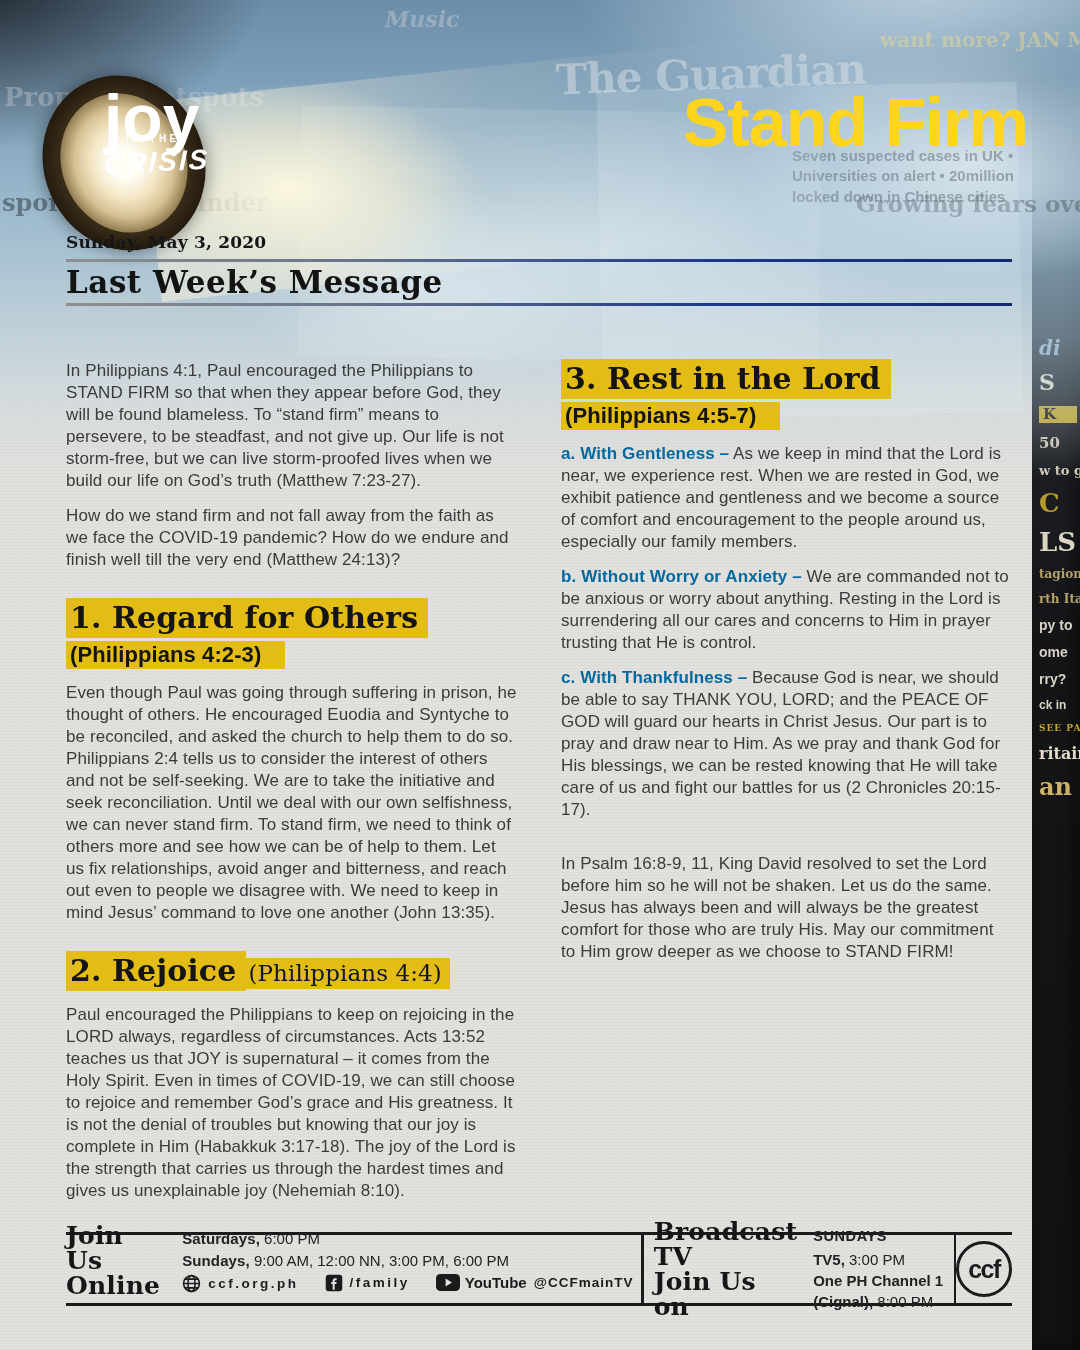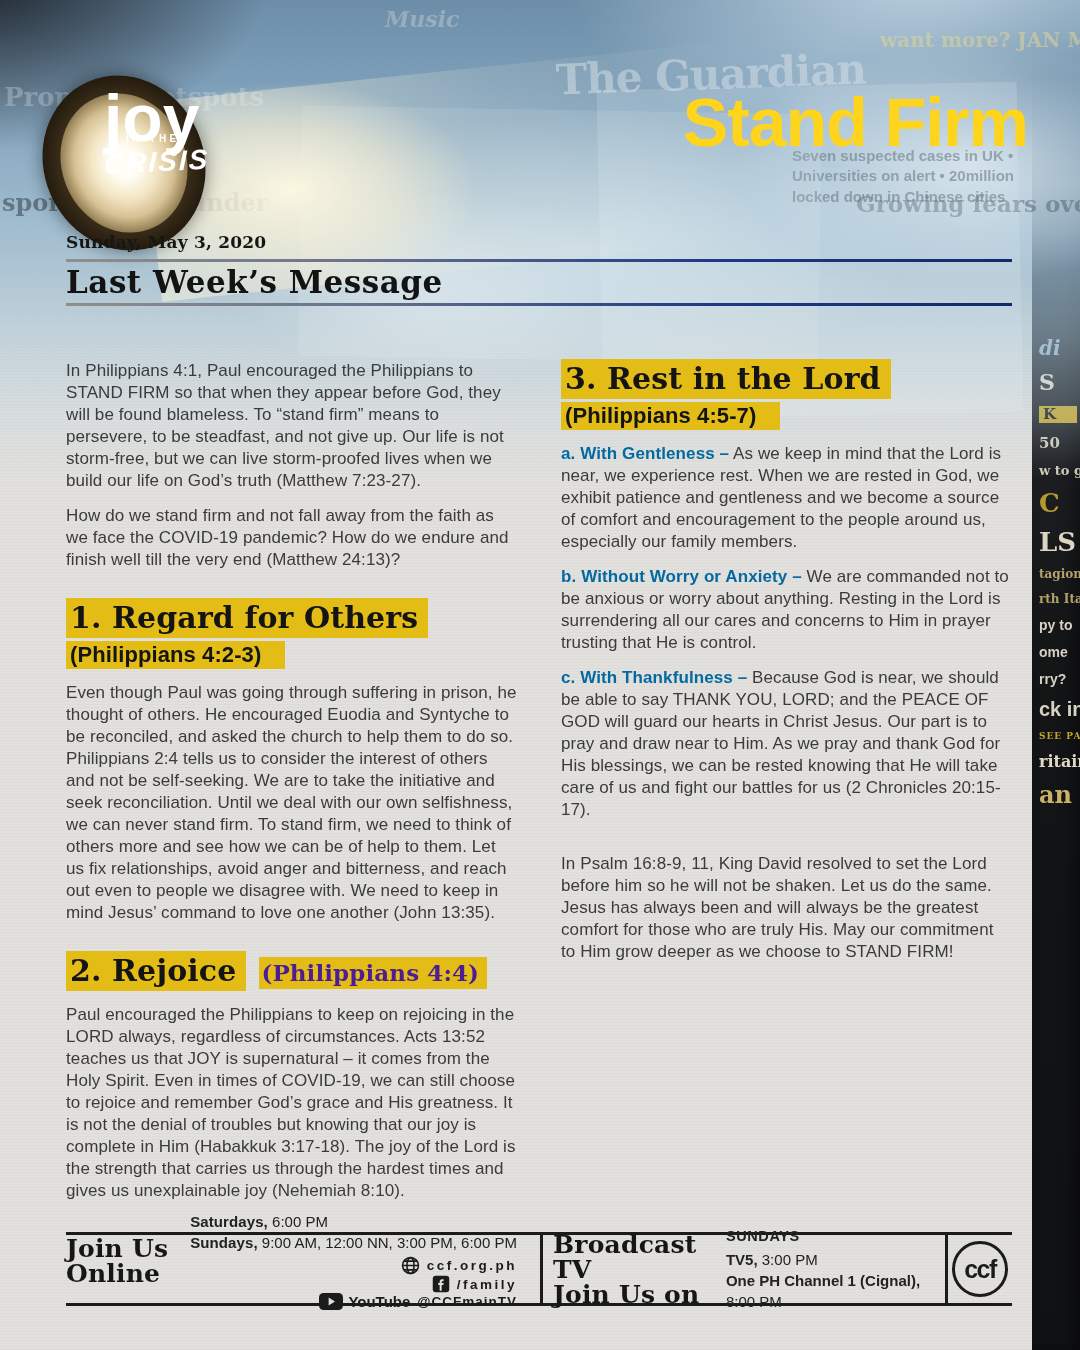--- a/index.html
+++ b/index.html
@@ -31,21 +31,21 @@
   .strip-frags span:nth-child(2){ font-size:22px; color:#e4ddca;}
   .strip-frags span:nth-child(3){ color:#16181a; background:#c2a52f; padding:1px 4px; font-size:15px;}
   .strip-frags span:nth-child(4){ font-size:15px;}
   .strip-frags span:nth-child(6){ font-size:26px; color:#b5992f;}
   .strip-frags span:nth-child(7){ font-size:26px; color:#dcd5c2;}
   .strip-frags span:nth-child(8){ font-size:12px; color:#b5a26a;}
   .strip-frags span:nth-child(9){ font-size:12px; color:#b5a26a;}
   .strip-frags span:nth-child(10){ font-family:"Liberation Sans",sans-serif; color:#d8d2c4; font-size:14px;}
   .strip-frags span:nth-child(11){ font-family:"Liberation Sans",sans-serif; color:#d8d2c4; font-size:14px;}
   .strip-frags span:nth-child(12){ font-family:"Liberation Sans",sans-serif; color:#d8d2c4; font-size:14px;}
-  .strip-frags span:nth-child(13){ font-family:"Liberation Sans",sans-serif; color:#d8d2c4; font-size:20px;}
+  .strip-frags span:nth-child(13){ font-family:"Liberation Sans",sans-serif; color:#d8d2c4; font-size:12px;}
   .strip-frags span:nth-child(14){ font-size:9px; color:#c2a52f; letter-spacing:1px;}
   .strip-frags span:nth-child(15){ font-size:16px; color:#e0d9c6;}
   .strip-frags span:nth-child(16){ font-size:24px; color:#cbb268;}
   
   .sky {
     position:absolute; left:0; top:0; width:1080px; height:478px; pointer-events:none;
     background:
       radial-gradient(430px 260px at -30px -30px, rgba(18,20,24,0.92), rgba(18,20,24,0) 70%),
       radial-gradient(520px 300px at 86% -8%, rgba(208,226,238,0.85), rgba(208,226,238,0) 70%),
       radial-gradient(340px 170px at 90% 34%, rgba(234,242,246,0.75), rgba(234,242,246,0) 70%),
@@ -109,41 +109,41 @@
   
   .columns { position:absolute; left:66px; top:360px; width:946px; display:flex; gap:44px; }
   .col { width:451px; color:#3b3b3b; font-size:17px; line-height:22px; letter-spacing:0.1px; }
   .col p { margin-bottom:13px; }
   .hl { background:#e3bd16; box-decoration-break:clone; -webkit-box-decoration-break:clone; }
   .sec-head { margin:28px 0 14px 0; line-height:1.25; }
   .sec-head .h-num { font-family:"DejaVu Serif",serif; font-weight:bold; font-size:30px;
     color:#141414; padding:2px 10px 3px 4px; }
   .sec-head .h-sub { font-family:Liberation Sans, sans-serif; font-weight:bold; font-size:22px;
     color:#141414; padding:1px 24px 2px 4px; }
-  .sec-head .h-ref { font-family:"DejaVu Serif",serif; font-weight:bold; font-size:23px;
-    color:#4c1d95; padding:2px 8px 3px 2px;margin-left:13px; }
+  .sec-head .h-ref { font-family:"DejaVu Serif",serif; font-weight:normal; font-size:23px;
+    color:#0f172a; padding:2px 8px 3px 2px; }
   .sec-head .line2 { display:block; margin-top:4px; }
   .first-head { margin-top:0; }
   .point { margin-bottom:15px; }
   .point b, .col b { color:#0369a1; }
   .closing { margin-top:32px; }
   
   .footer { position:absolute; left:66px; top:1232px; width:946px; height:74px;
     border-top:3px solid #1b1b1b; border-bottom:3px solid #1b1b1b;
     display:flex; align-items:stretch; color:#222; }
   .f-cell { display:flex; align-items:center; }
   .f-online { flex:1 1 auto; gap:22px; padding:4px 8px 21px 0; }
   .f-tv { width:402px; gap:16px; padding:4px 10px; }
   .f-logo-cell { width:64px; justify-content:center; }
   .f-div { width:3px; background:#1b1b1b; }
   .f-label { font-family:"DejaVu Serif",serif; font-weight:bold; font-size:25px;
     line-height:1.0; color:#161616; letter-spacing:0.2px; }
   .f-sched { font-size:15px; line-height:1.42; }
   .f-sched b { letter-spacing:0.1px; }
-  .f-links { display:flex; align-items:flex-end; margin-top:3px;flex-direction:column; }
+  .f-links { display:flex; align-items:flex-start; gap:26px; margin-top:3px; }
   .f-link { display:flex; align-items:center; gap:7px; font-weight:bold; font-size:13.5px;
     letter-spacing:2.5px; color:#1b1b1b; }
   .f-link.yt { letter-spacing:1px; gap:5px; }
   .yt-word { font-size:15px; letter-spacing:0; margin-right:2px; }
   .f-tv-sched { font-size:15px; line-height:1.4; }
   .f-tv-days { font-weight:bold; letter-spacing:0.6px; font-size:14.5px; margin-bottom:2px; }
   .ccf-circle { width:56px; height:56px; border:3.5px solid #1b1b1b; border-radius:50%;
     display:flex; align-items:center; justify-content:center;
     font-weight:bold; font-size:25px; letter-spacing:-1.5px; color:#1b1b1b; }
   .icon-svg { display:block; }

